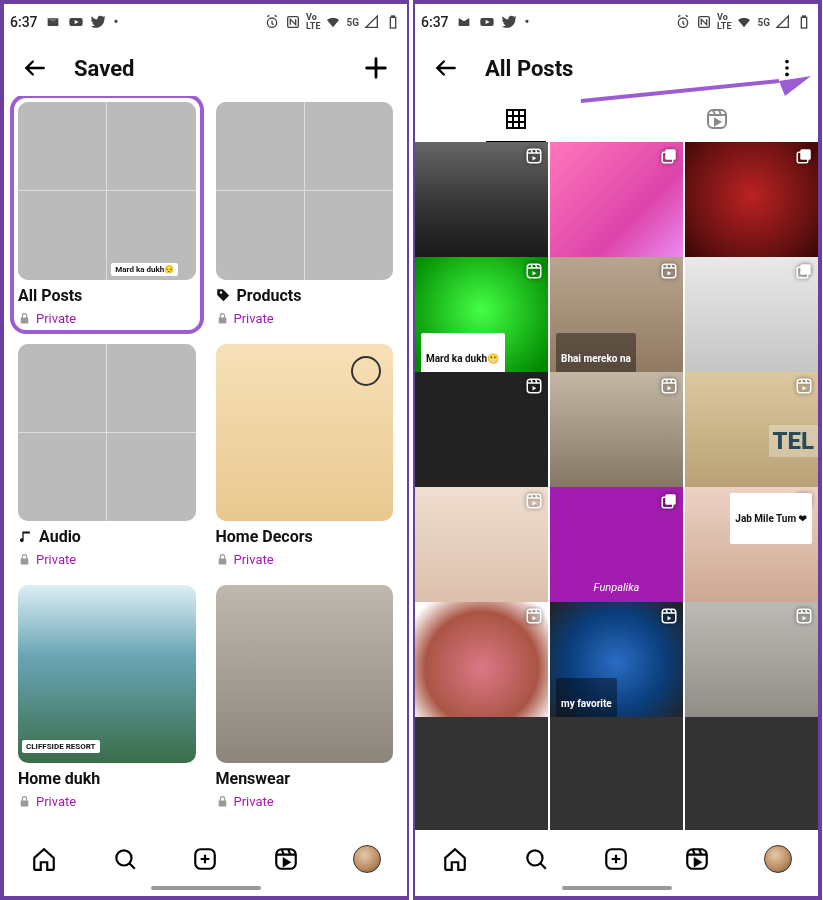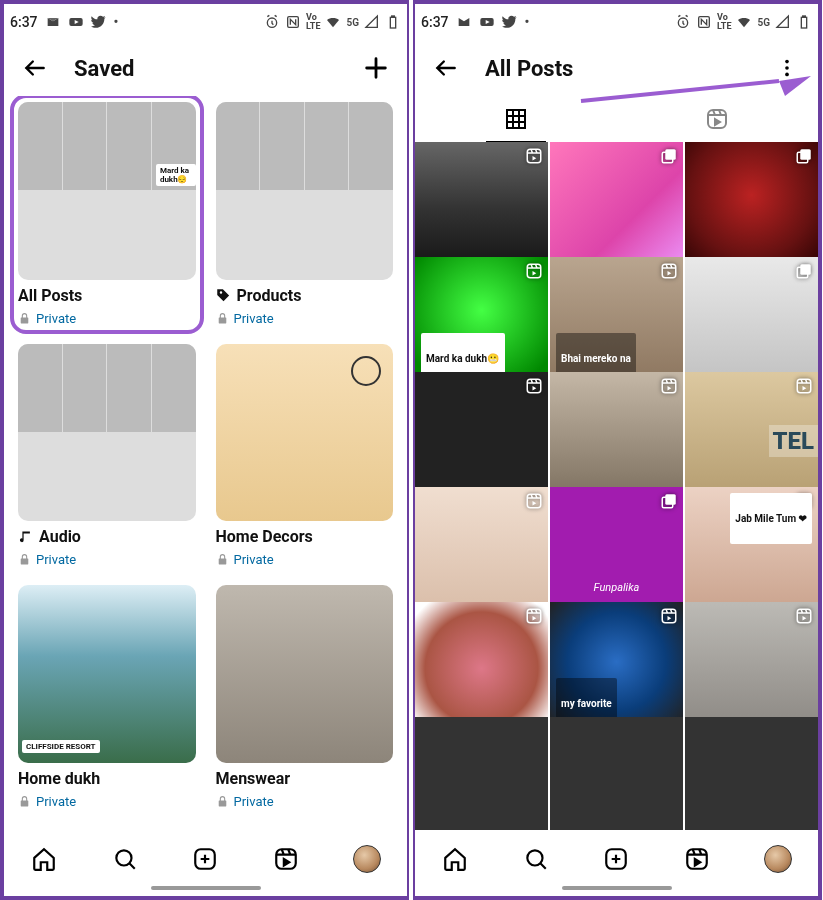--- a/index.html
+++ b/index.html
@@ -18,25 +18,25 @@
   .header .title { font-size:22px; font-weight:700; color:#111; flex:1; }
   .hs-btn { width:34px; height:34px; display:flex; align-items:center; justify-content:center; }
   
   .tabs { height:46px; display:flex; }
   .tab { flex:1; display:flex; align-items:center; justify-content:center; position:relative; }
   .tab.active::after { content:""; position:absolute; bottom:0; left:50%; transform:translateX(-50%); width:60px; height:1.5px; background:#000; }
   
   .saved-content { flex:1; overflow:auto; padding:0 14px 8px 14px; }
   .coll-grid { display:grid; grid-template-columns:1fr 1fr; gap:18px 20px; margin-top:6px; }
   .coll { display:flex; flex-direction:column; gap:6px; }
-  .coll-thumb { width:100%; aspect-ratio:1; border-radius:10px; overflow:hidden; display:grid; grid-template-columns:1fr 1fr 1fr 1fr; grid-template-rows:1fr 1fr; gap:1px; background:#ddd; position:relative; }
+  .coll-thumb { width:100%; aspect-ratio:1; border-radius:10px; overflow:hidden; display:grid; grid-template-columns:1fr 1fr; grid-template-rows:1fr 1fr; gap:1px; background:#ddd; position:relative; }
   .coll-thumb.single { display:block; }
   .coll-thumb .cell { background:#bbb; width:100%; height:100%; position:relative; overflow:hidden; }
   .coll-title { font-size:16px; font-weight:700; color:#111; display:flex; gap:6px; align-items:center; }
-  .coll-priv { font-size:13px; color:#0369a1; display:flex; gap:5px; align-items:center; }
+  .coll-priv { font-size:13px; color:#a21caf; display:flex; gap:5px; align-items:center; }
   .coll.highlight { outline:4px solid #9b5dd1; outline-offset:2px; border-radius:10px; padding:2px; margin:-2px; }
   
   .c-car { background:linear-gradient(180deg,#555 0%,#333 50%,#111 100%); }
   .c-pink { background:linear-gradient(135deg,#f7b 0%,#d4a 60%,#e9f 100%); }
   .c-armor { background:radial-gradient(circle at 50% 40%, #b22 0%, #611 60%, #200 100%); }
   .c-green { background:radial-gradient(circle at 50% 40%, #4f4 0%, #080 80%); position:relative; }
   .c-bag1 { background:linear-gradient(#5a6b2e,#3e4a20); }
   .c-bag2 { background:linear-gradient(#b6b092,#9c9476); }
   .c-bag3 { background:linear-gradient(#5b7060,#3a4c3e); }
   .c-bag4 { background:linear-gradient(#4a4a4a,#222); }

